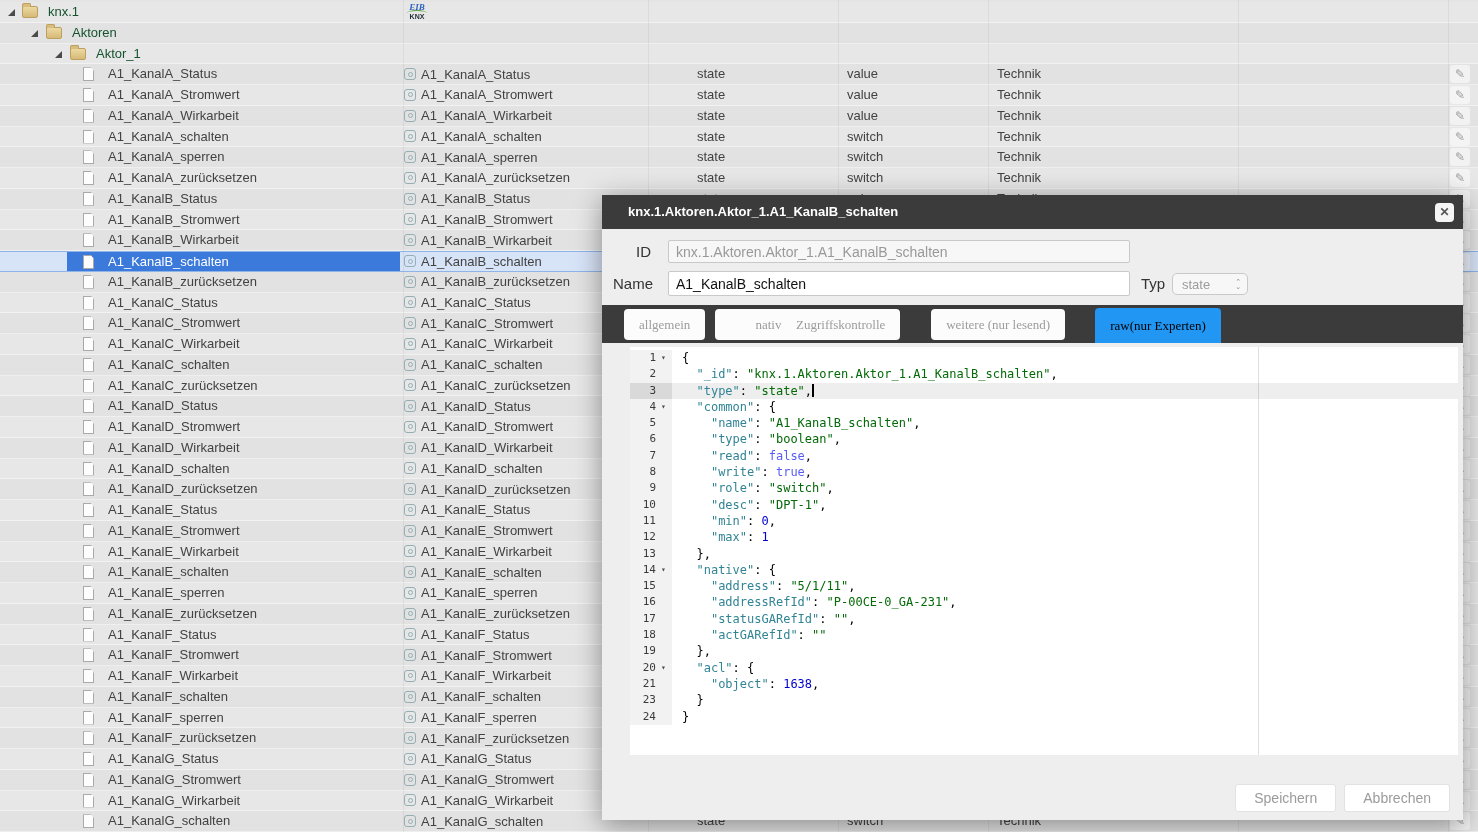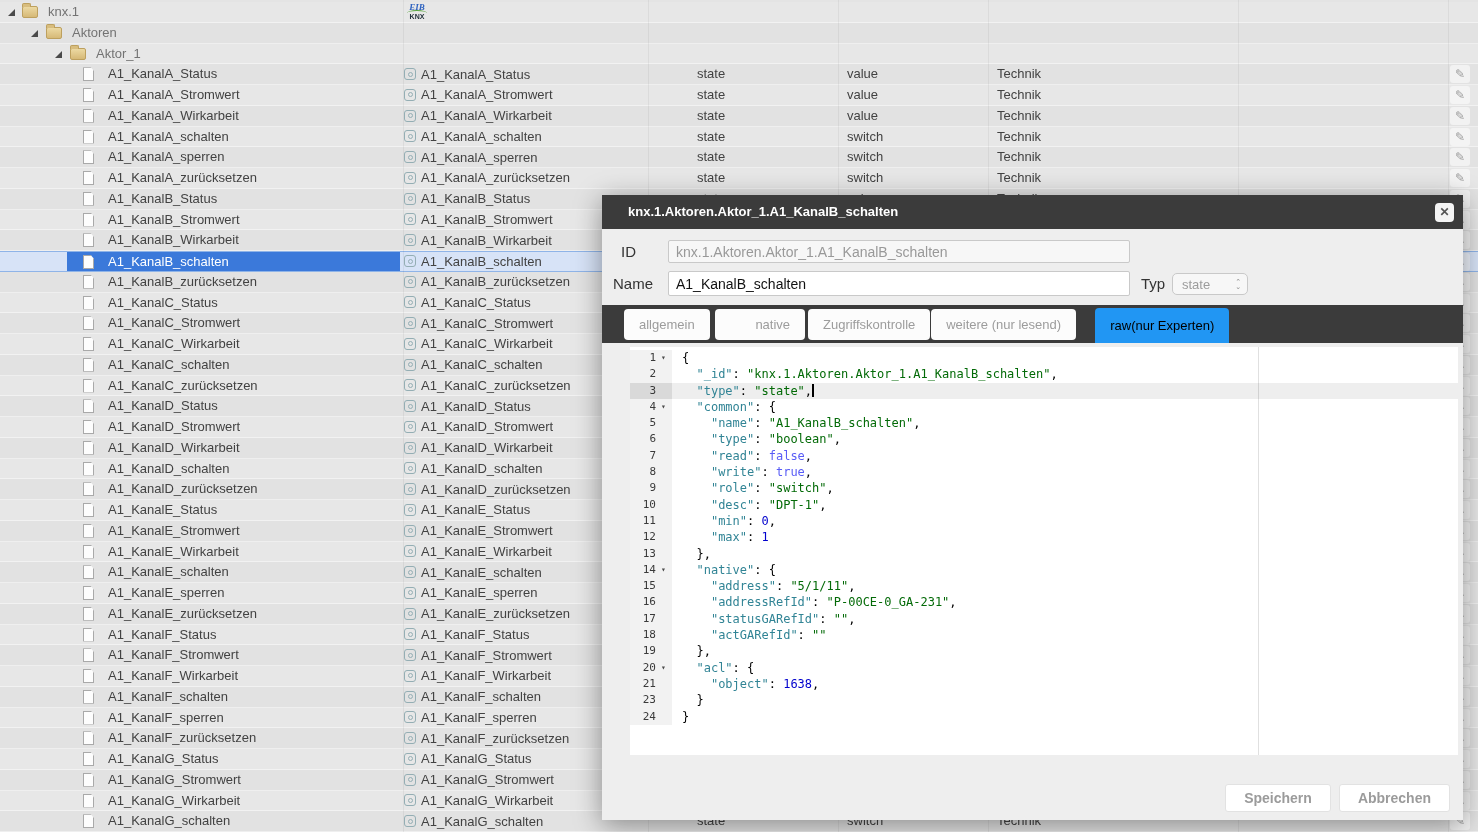--- a/index.html
+++ b/index.html
@@ -15,21 +15,21 @@
   .row.odd{background:#e2e2e2;}
   .row.selected{background:#d7e3f7;border-top:1px solid #8fb4e8;border-bottom:1px solid #8fb4e8;}
   .sel-chip{position:absolute;left:67px;top:0;width:333px;height:100%;background:#3b79da;}
   .sel-chip .ilabel{color:#fff;}
   .twisty{position:absolute;top:7px;width:0;height:0;border-left:7px solid transparent;
           border-bottom:7px solid #4a4a4a;}
   .dir-icon{position:absolute;top:4px;width:16px;height:12px;border-radius:2px;
             background:linear-gradient(#ecd9a2,#d6b977);border:1px solid #bda05e;box-sizing:border-box;}
   .dir-icon:before{content:"";position:absolute;left:-1px;top:-4px;width:7px;height:3px;
             background:#d8bd7e;border:1px solid #bda05e;border-bottom:none;border-radius:2px 2px 0 0;}
-  .flabel{position:absolute;top:0;line-height:20px;color:#737373;}
+  .flabel{position:absolute;top:0;line-height:20px;color:#14532d;}
   .file-icon{position:absolute;top:3px;width:11px;height:14px;background:#fdfdfd;
              box-shadow:inset 0 0 0 1px #a9a9a9;
              clip-path:polygon(0 0,70% 0,100% 26%,100% 100%,0 100%);}
   .row:not(.selected) .file-icon{left:83px;}
   .sel-chip .file-icon{left:16px;}
   .ilabel{position:absolute;top:0;line-height:20px;white-space:nowrap;}
   .row:not(.selected) > .ilabel{left:108px;}
   .sel-chip .ilabel{left:41px;}
   .c2{position:absolute;left:404px;top:0;height:100%;display:flex;align-items:center;white-space:nowrap;}
   .state-icon{width:12px;height:12px;border:1px solid #94aeb4;border-radius:3px;margin-right:5px;
@@ -59,21 +59,21 @@
   .d-label{position:absolute;font-size:15px;color:#333;line-height:24px;}
   .d-input{position:absolute;box-sizing:border-box;border:1px solid #c9c9c9;font-size:14px;
            font-family:"Liberation Sans",sans-serif;padding:2px 7px;border-radius:2px;}
   #id-input{left:66px;top:45px;width:462px;height:23px;background:#f7f7f7;color:#999;}
   #name-input{left:66px;top:76px;width:462px;height:25px;background:#fff;color:#111;}
   #typ-select{position:absolute;left:570px;top:78px;width:76px;height:22px;background:#f7f7f7;
            border:1px solid #c9c9c9;border-radius:5px;box-sizing:border-box;display:flex;
            align-items:center;color:#9c9c9c;font-size:13px;padding-left:9px;}
   #typ-select .arrows{margin-left:auto;margin-right:6px;display:flex;flex-direction:column;
            font-size:7px;line-height:5px;color:#8a8a8a;}
-  .tabsbar{position:absolute;left:0;top:110px;width:100%;height:38px;background:#3b3b3b;box-sizing:border-box;}
+  .tabsbar{position:absolute;left:0;top:110px;width:100%;height:38px;background:#3b3b3b;box-sizing:border-box;font-family:Liberation Serif, serif;}
   .tab{position:absolute;bottom:3px;height:31px;line-height:31px;padding:0 15px;background:#fcfcfc;
        color:#9c9c9c;font-size:13px;border-radius:4px;white-space:nowrap;cursor:pointer;}
   .tab.active{background:#2196f3;color:#000000;bottom:0;height:35px;line-height:35px;border-radius:4px 4px 0 0;}
 
   
   .editor{position:absolute;left:28px;top:152px;width:828px;height:408px;background:#fff;
           font-family:"DejaVu Sans Mono",monospace;font-size:12px;overflow:hidden;}
   .printmargin{position:absolute;left:628px;top:0;bottom:0;width:1px;background:#e0e0e0;}
   .edlines{position:absolute;inset:0;padding-top:3px;}
   .cl{display:flex;height:16.3px;line-height:16.3px;white-space:pre;position:relative;}
@@ -81,21 +81,21 @@
   .gut .ln{width:26px;text-align:right;font-size:11px;color:#3a3a3a;}
   .gut .fold{width:15px;text-align:center;font-size:8px;color:#4a4a4a;}
   .code{flex:1;padding-left:10px;color:#000;}
   .cl.active .code-wrap{background:rgba(0,0,0,.065);}
   .code-wrap{flex:1;display:flex;}
   .cl.active .gut{background:#d9d9d9;}
   .key{color:#318495;} .str{color:#036A07;} .bool{color:#585CF6;margin-top:48px;} .num{color:#0000CD;}
   .cursor{display:inline-block;width:1.5px;height:13px;background:#000;vertical-align:-2px;}
 
   .btnrow{position:absolute;right:13px;top:589px;display:flex;gap:8px;}
-  .dbtn{background:#fff;border:1px solid #e2e2e2;border-radius:3px;color:#9b9b9b;font-weight:bold;
+  .dbtn{background:#fff;border:1px solid #e2e2e2;border-radius:3px;color:#9b9b9b;font-weight:normal;
         font-size:14px;padding:5px 18px;font-family:"Liberation Sans",sans-serif;cursor:pointer;}
 </style>
 </head>
 <body>
 
 <div id="stage">
 
   <div id="object-list">
       <div class="row even">
         <span class="twisty" style="left:8px"></span>
@@ -535,39 +535,39 @@
     <div class="colsep" style="left:1238px"></div>
     <div class="colsep" style="left:1448px"></div>
   </div>
 
   <div id="dialog">
     <div class="d-title">
       <span>knx.1.Aktoren.Aktor_1.A1_KanalB_schalten</span>
       <span class="d-close">✕</span>
     </div>
 
-    <span class="d-label" style="left:19px;top:45px">ID</span>
+    <span class="d-label" style="left:34px;top:45px">ID</span>
     <input class="d-input" id="id-input" readonly="" value="knx.1.Aktoren.Aktor_1.A1_KanalB_schalten" style="">
 
     <span class="d-label" style="left:11px;top:77px">Name</span>
     <input class="d-input" id="name-input" value="A1_KanalB_schalten" style="">
 
     <span class="d-label" style="left:539px;top:77px">Typ</span>
     <div id="typ-select">
       <span>state</span>
       <span class="arrows">
           <span>⌃</span>
           <span>⌄</span>
         </span>
     </div>
 
     <div class="tabsbar">
         <span class="tab" style="left: 22px;">allgemein</span>
         <span class="tab" style="left: 113.4px; padding-left: 40px;">native</span>
-        <span class="tab" style="left: 179px; margin-left: 27px;">Zugriffskontrolle</span>
+        <span class="tab" style="left: 179px;">Zugriffskontrolle</span>
         <span class="tab" style="left: 329.2px;">weitere (nur lesend)</span>
         <span class="tab active" style="left: 493.2px;">raw(nur Experten)</span>
       </div>
 
     <div class="editor">
       <div class="printmargin"></div>
       <div class="edlines">
           <div class="cl"><span class="gut"><span class="ln">1</span><span class="fold">▾</span></span><span class="code-wrap"><span class="code">{</span></span></div>
           <div class="cl"><span class="gut"><span class="ln">2</span><span class="fold"></span></span><span class="code-wrap"><span class="code">  <span class="key">"_id"</span>: <span class="str">"knx.1.Aktoren.Aktor_1.A1_KanalB_schalten"</span>,</span></span></div>
           <div class="cl active"><span class="gut"><span class="ln">3</span><span class="fold"></span></span><span class="code-wrap"><span class="code">  <span class="key">"type"</span>: <span class="str">"state"</span>,<span class="cursor"></span></span></span></div>

